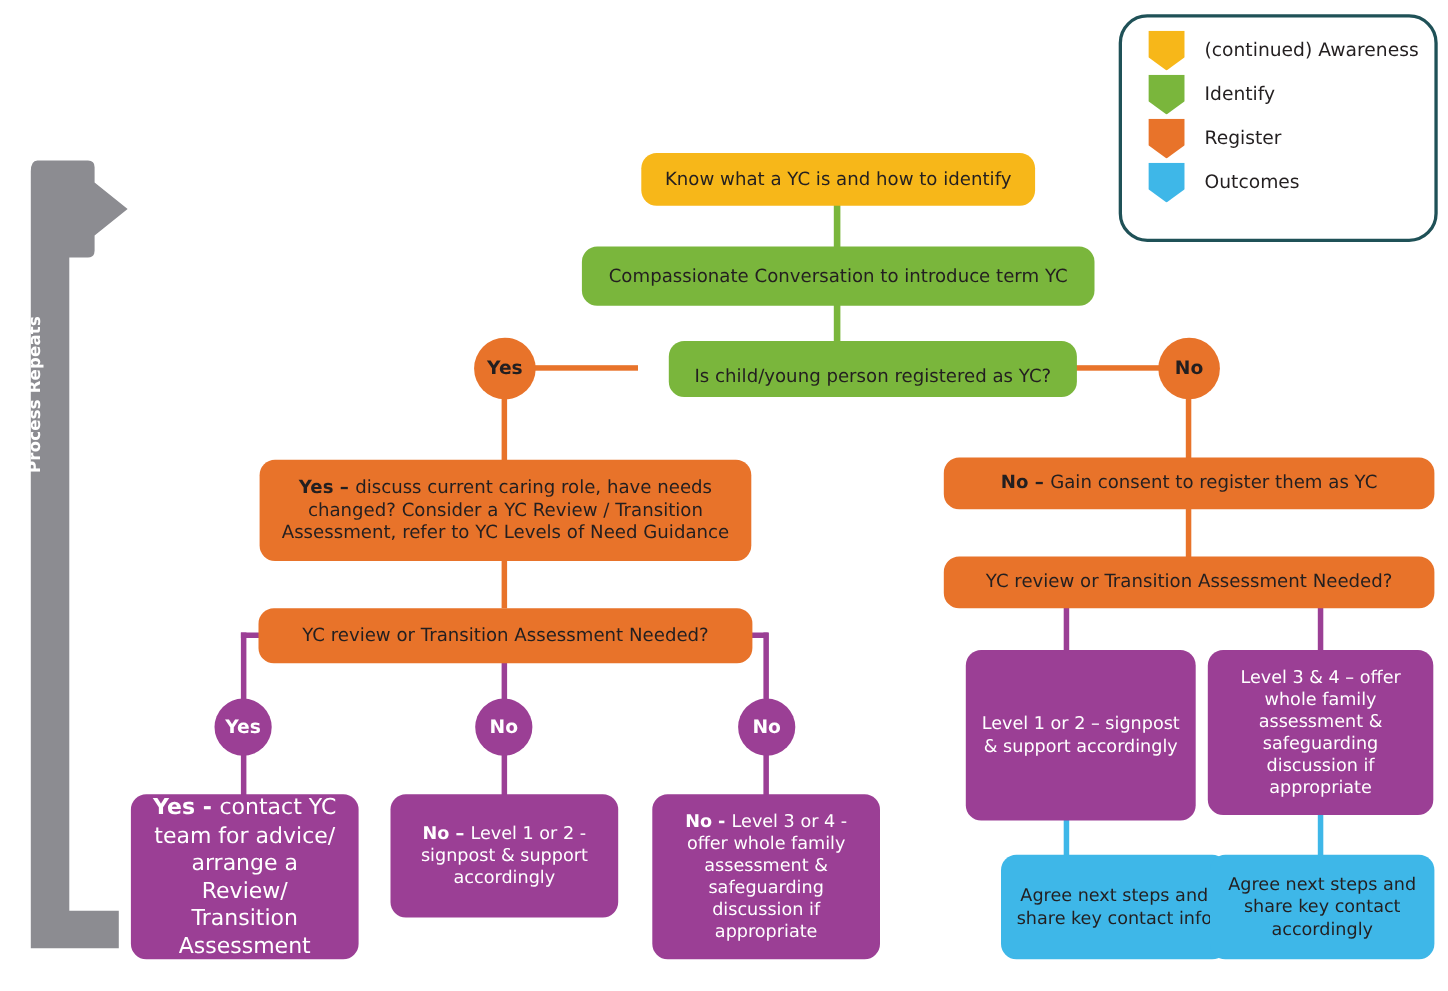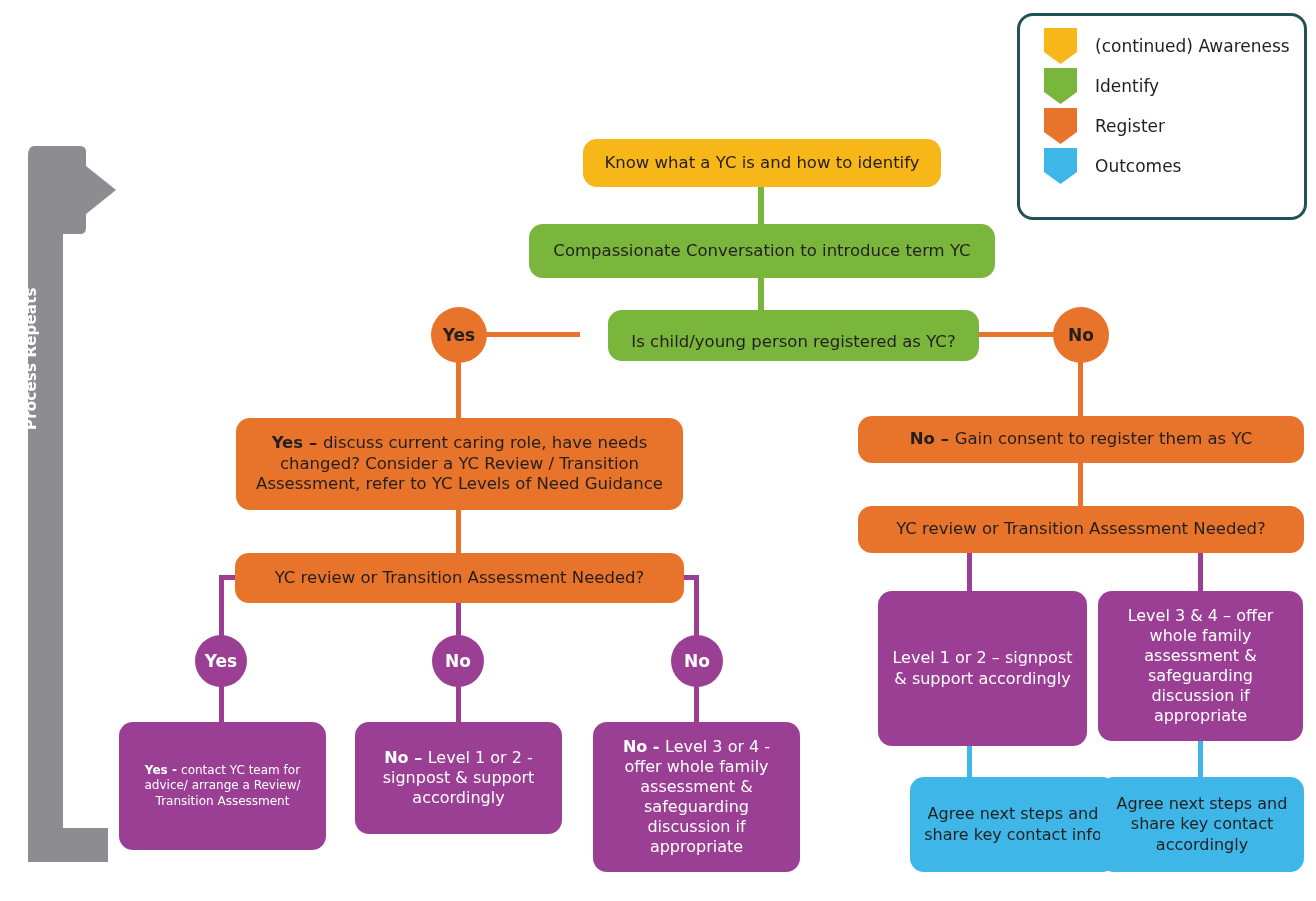--- a/index.html
+++ b/index.html
@@ -70,21 +70,21 @@
     white-space: nowrap;
     text-align: left;
   }
 
   
   #legend {
     position: absolute;
     left: 1017px; top: 13px;
     width: 290px; height: 207px;
     border: 3px solid #1F5157;
-    border-radius: 16px;
+    border-radius: 26px;
     background: #ffffff;
     padding: 10px 0 0 24px;
   }
   .legend-row {
     display: flex;
     align-items: center;
     height: 40px;
     gap: 18px;
   }
   .legend-swatch { width: 33px; height: 36px; flex: 0 0 33px; }
@@ -183,21 +183,21 @@
   <div class="badge support" style="left:195px; top:635px;">
     <span>Yes</span>
   </div>
   <div class="badge support" style="left:432px; top:635px;">
     <span>No</span>
   </div>
   <div class="badge support" style="left:671px; top:635px;">
     <span>No</span>
   </div>
 
-  <div class="node support" style="left:119px; top:722px; width:207px; height:128px; font-size:12px;">
+  <div class="node support" style="left:119px; top:722px; width:207px; height:150px; font-size:20px;">
     <span><b>Yes - </b><i style="font-style:normal">contact YC team for advice/ arrange a Review/ Transition Assessment</i></span>
   </div>
 
   <div class="node support" style="left:355px; top:722px; width:207px; height:112px; font-size:16px;">
     <span><b>No – </b><i style="font-style:normal">Level 1 or 2 - signpost  &amp; support accordingly</i></span>
   </div>
 
   <div class="node support" style="left:593px; top:722px; width:207px; height:150px; font-size:16px;">
     <span><b>No - </b><i style="font-style:normal">Level 3 or 4 - offer whole family assessment &amp; safeguarding discussion if appropriate</i></span>
   </div>

